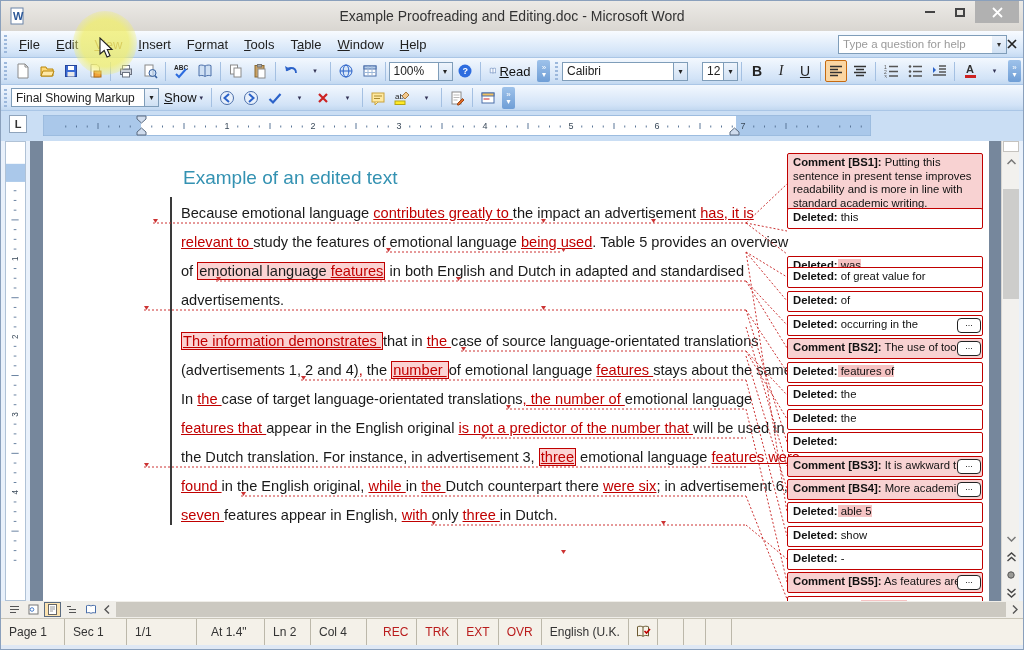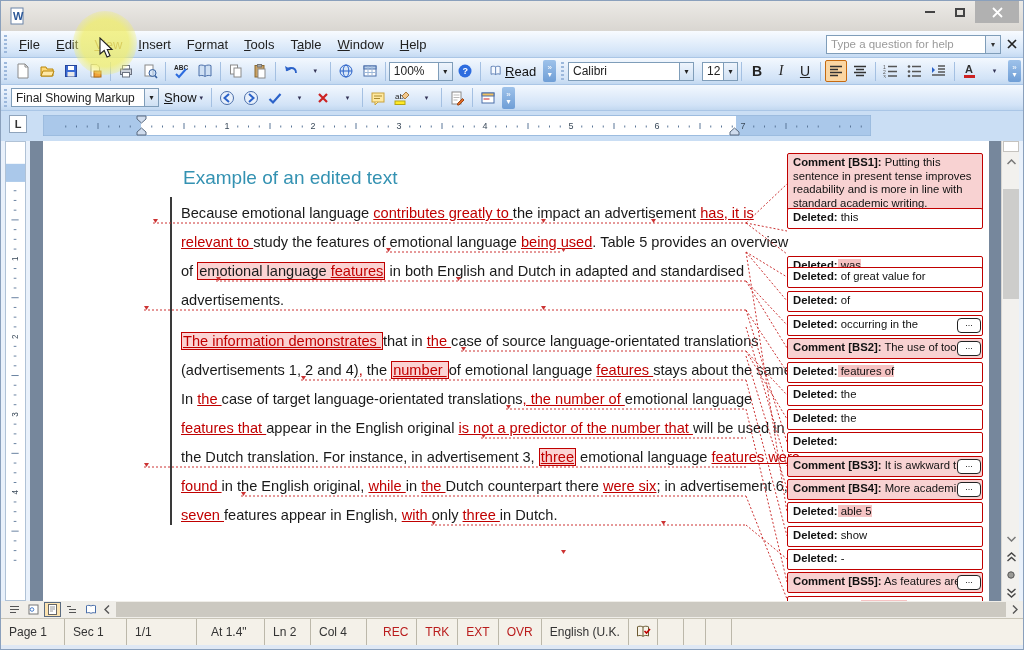--- a/index.html
+++ b/index.html
@@ -18,21 +18,21 @@
   .glyph-max{width:10px;height:9px;border:2px solid #444;}
   
   .menubar{position:absolute;left:0;top:30px;width:100%;height:27px;
     background:linear-gradient(#f8fbff,#d4e5f8 80%,#c5daf2);display:flex;align-items:center;
     border-bottom:1px solid #aac6e6;}
   .grip{width:3px;height:18px;margin:0 4px 0 3px;
     background:repeating-linear-gradient(180deg,#9cb8dc 0 2px,rgba(0,0,0,0) 2px 4px);}
   .menu-item{padding:3px 8px;font-size:13px;color:#222;}
   .menu-item .k{text-decoration:underline;}
   .menu-item.view-target{color:#8a5a28;}
-  .helpbox{margin-left:auto;display:flex;align-items:center;gap:6px;margin-right:6px;}
+  .helpbox{margin-left:auto;display:flex;align-items:center;margin-right:6px;}
   .helpinput{width:160px;height:19px;border:1px solid #7f9db9;background:#fff;
     font-size:11.5px;padding:0 4px;color:#333;font-family:"Liberation Sans",sans-serif;}
   .helpinput::placeholder{color:#9a9a9a;}
   .helparr{width:15px;height:19px;margin-left:-6px;border:1px solid #7f9db9;border-left:none;
     background:linear-gradient(#eef4fc,#cfe0f3);font-size:8px;display:flex;align-items:center;justify-content:center;color:#333;}
   
   .toolrow{position:absolute;left:0;width:100%;display:flex;align-items:center;
     background:linear-gradient(#f3f8fe,#d2e3f7 80%,#c2d8f0);border-bottom:1px solid #aac6e6;}
   .row2{top:57px;height:27px;}
   .row3{top:84px;height:26px;}
@@ -109,20 +109,21 @@
 </head>
 <body>
 
 <div class="app">
 
   <div class="titlebar">
     <svg class="appicon" viewBox="0 0 18 18">
       <rect x="3" y="1" width="12" height="16" fill="#fff" stroke="#6b84a8"></rect>
       <text x="5" y="13" font-size="11" font-weight="bold" fill="#2b5797">W</text>
     </svg>
+    <div class="title">Example Proofreading and Editing.doc - Microsoft Word</div>
     <div class="winbtns">
       <div class="winbtn">
           <div class="glyph-min"></div>
         </div>
       <div class="winbtn">
           <div class="glyph-max"></div>
         </div>
       <div class="winbtn close">
         <svg width="11" height="11" viewBox="0 0 11 11">
             <path d="M1 1l9 9M10 1l-9 9" stroke="#fff" stroke-width="1.8"></path>
@@ -269,21 +270,21 @@
     <div class="chev">
         <span>»</span>
         <span>▾</span>
       </div>
 
     <div class="grip"></div>
     <div class="combo" style="width:126px">
       <span>Calibri</span>
       <span class="arr">▾</span>
     </div>
-    <div class="combo" style="width:36px;margin-left:8px">
+    <div class="combo" style="width:36px;margin-left:14px">
       <span>12</span>
       <span class="arr">▾</span>
     </div>
     <div class="sep"></div>
     <div class="tbtn letterbtn" style="font-weight:bold">B</div>
     <div class="tbtn letterbtn" style="font-style:italic;font-family:'Liberation Serif',serif">I</div>
     <div class="tbtn letterbtn" style="text-decoration:underline">U</div>
     <div class="sep"></div>
     <div class="tbtn active-toggle">
         <svg width="14" height="12" viewBox="0 0 14 12">

